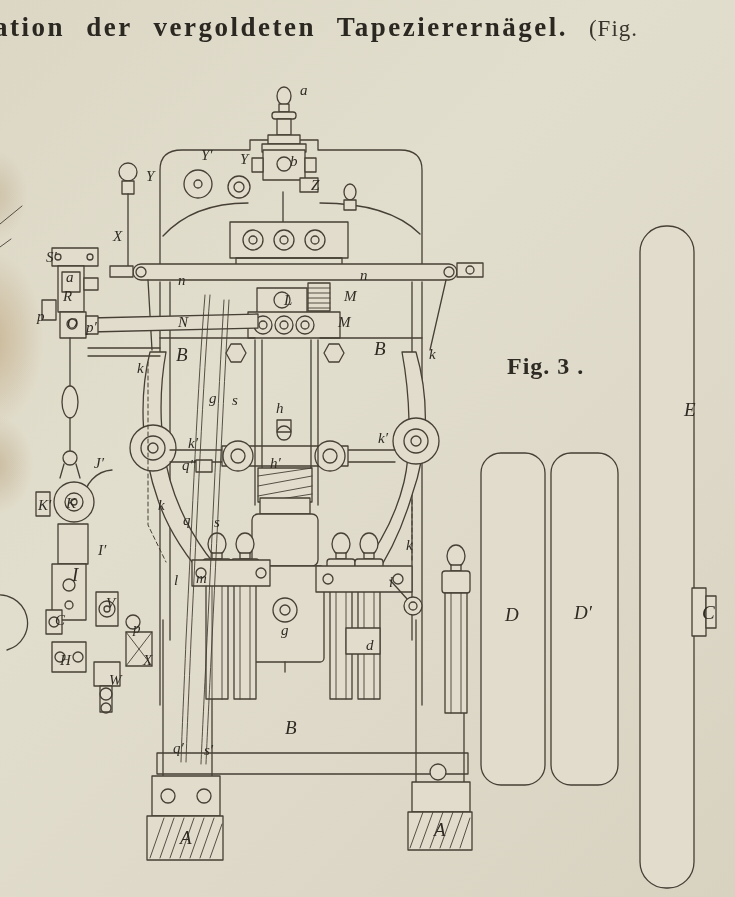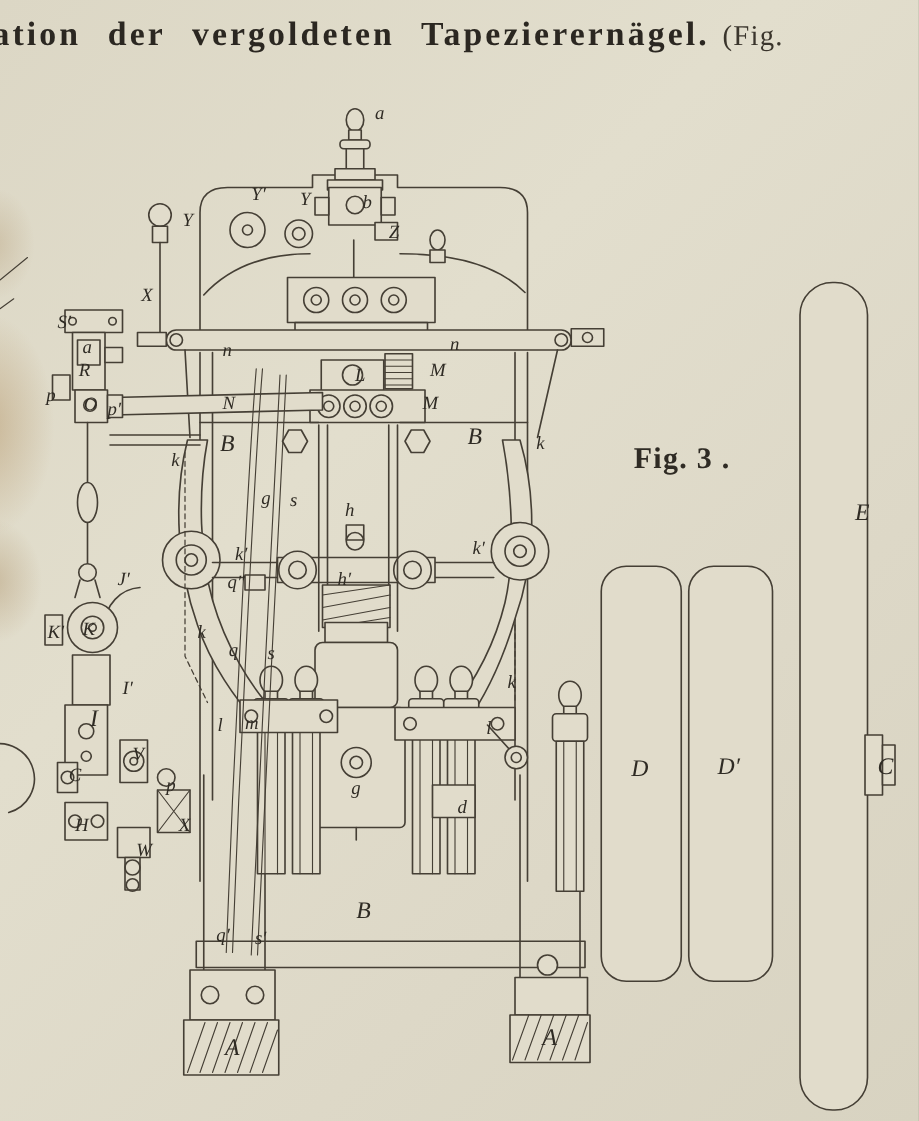--- a/index.html
+++ b/index.html
@@ -5,21 +5,21 @@
   html,body{margin:0;padding:0;background:#b9b4a4;}
   .page{
     position:relative;width:735px;height:897px;overflow:hidden;
     background:linear-gradient(135deg,#dcd7c5 0%,#e2decd 38%,#ddd8c7 70%,#d8d3c1 100%);
     font-family:"Liberation Serif", serif;color:#35312a;
   }
   .title{
     position:absolute;top:12px;left:-6px;white-space:nowrap;z-index:3;
     font-weight:700;font-size:27px;letter-spacing:2.5px;word-spacing:12px;color:#2b2721;
   }
-  .title .paren{font-weight:400;font-size:23px;letter-spacing:1px;margin-left:10px;color:#3a352c;}
+  .title .paren{font-weight:400;font-size:23px;letter-spacing:1px;margin-left:21px;color:#3a352c;}
   .stain{position:absolute;pointer-events:none;z-index:1;}
   .s1{left:-34px;top:250px;width:78px;height:180px;background:radial-gradient(ellipse at 30% 50%,rgba(164,122,66,.38),rgba(164,122,66,0) 70%);}
   .s2{left:-22px;top:415px;width:56px;height:100px;background:radial-gradient(ellipse at 30% 50%,rgba(150,112,60,.30),rgba(150,112,60,0) 70%);}
   .s3{left:-18px;top:150px;width:46px;height:90px;background:radial-gradient(ellipse at 30% 50%,rgba(150,112,60,.22),rgba(150,112,60,0) 70%);}
   svg{position:absolute;left:0;top:0;z-index:2;}
   .ink{stroke:#453f35;stroke-width:1.3;fill:none;stroke-linecap:round;stroke-linejoin:round;}
   .fill{fill:#e1dccb;}
   .thin{stroke-width:0.9;}
   .dash{stroke-dasharray:4 3;stroke-width:1;}
   text{font-family:"Liberation Serif", serif;font-style:italic;font-size:15px;fill:#2f2b24;stroke:none;}

